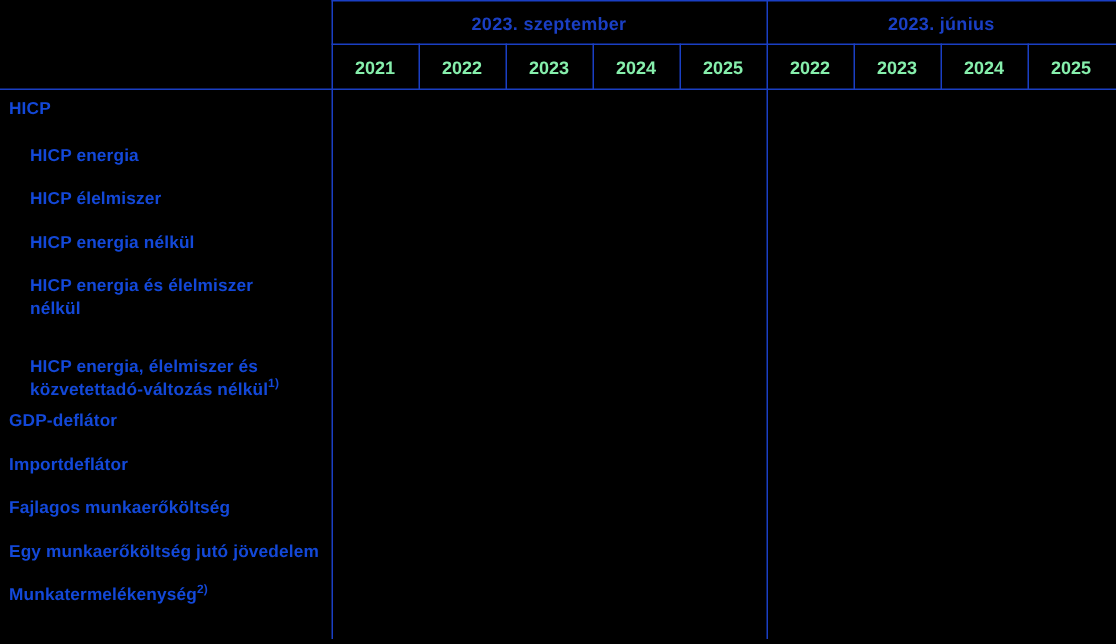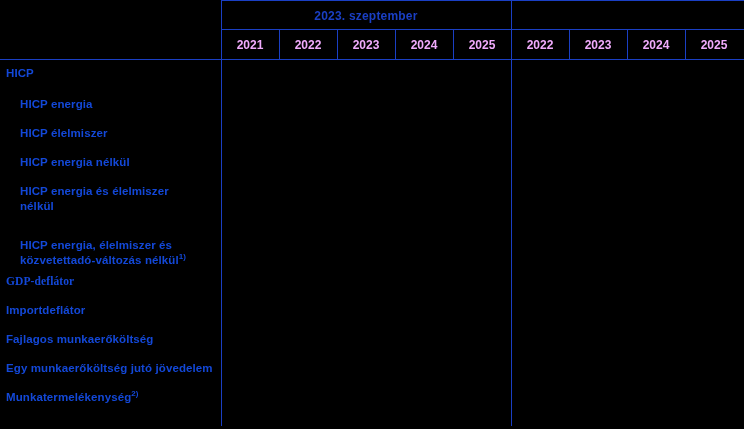--- a/index.html
+++ b/index.html
@@ -61,21 +61,21 @@
   .group-sep    { left: 221px; width: 290px; }
   .group-jun    { left: 511px; width: 233px; }
 
   .year-label {
     position: absolute;
     top: 36px;
     height: 18px;
     line-height: 18px;
     width: 58px;
     text-align: center;
-    color: #f0abfc;
+    color: #86efac;
     font-size: 12px;
     font-weight: bold;
     white-space: nowrap;
   }
 
   
   .row-label {
     position: absolute;
     left: 6px;
     color: #1348d8;
@@ -120,20 +120,21 @@
 
   <div class="rule rule-v rule-v-year" style="left:279px"></div>
   <div class="rule rule-v rule-v-year" style="left:337px"></div>
   <div class="rule rule-v rule-v-year" style="left:395px"></div>
   <div class="rule rule-v rule-v-year" style="left:453px"></div>
   <div class="rule rule-v rule-v-year" style="left:569px"></div>
   <div class="rule rule-v rule-v-year" style="left:627px"></div>
   <div class="rule rule-v rule-v-year" style="left:685px"></div>
 
   <div class="group-label group-sep">2023. szeptember</div>
+  <div class="group-label group-jun">2023. június</div>
 
   <div class="year-label" style="left:221px">2021</div>
   <div class="year-label" style="left:279px">2022</div>
   <div class="year-label" style="left:337px">2023</div>
   <div class="year-label" style="left:395px">2024</div>
   <div class="year-label" style="left:453px">2025</div>
 
   <div class="year-label" style="left:511px">2022</div>
   <div class="year-label" style="left:569px">2023</div>
   <div class="year-label" style="left:627px">2024</div>
@@ -195,21 +196,21 @@
 közvetettadó-változás nélkül<sup>1)</sup></div>
       <div class="cell" style="left: 221px; top: 238px;"></div>
       <div class="cell" style="left: 279px; top: 238px;"></div>
       <div class="cell" style="left: 337px; top: 238px;"></div>
       <div class="cell" style="left: 395px; top: 238px;"></div>
       <div class="cell" style="left: 453px; top: 238px;"></div>
       <div class="cell" style="left: 511px; top: 238px;"></div>
       <div class="cell" style="left: 569px; top: 238px;"></div>
       <div class="cell" style="left: 627px; top: 238px;"></div>
       <div class="cell" style="left: 685px; top: 238px;"></div>
-      <div class="row-label" style="top: 274px; font-family: Liberation Serif, serif;">GDP-deflátor</div>
+      <div class="row-label" style="top: 274px;">GDP-deflátor</div>
       <div class="cell" style="left: 221px; top: 274px;"></div>
       <div class="cell" style="left: 279px; top: 274px;"></div>
       <div class="cell" style="left: 337px; top: 274px;"></div>
       <div class="cell" style="left: 395px; top: 274px;"></div>
       <div class="cell" style="left: 453px; top: 274px;"></div>
       <div class="cell" style="left: 511px; top: 274px;"></div>
       <div class="cell" style="left: 569px; top: 274px;"></div>
       <div class="cell" style="left: 627px; top: 274px;"></div>
       <div class="cell" style="left: 685px; top: 274px;"></div>
       <div class="row-label" style="top: 303px;">Importdeflátor</div>

